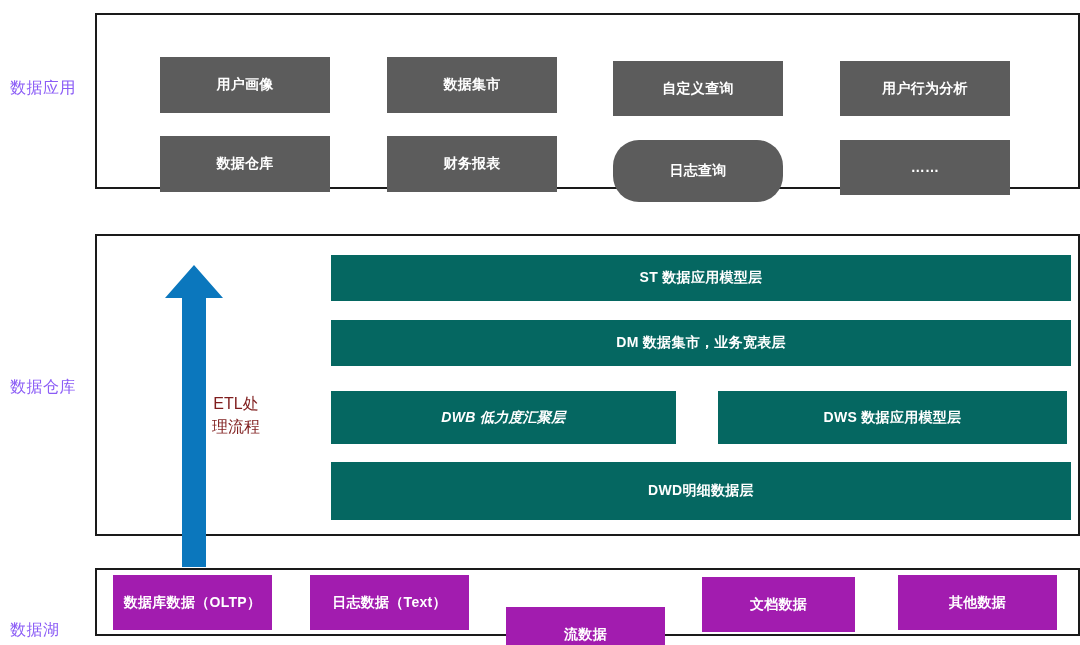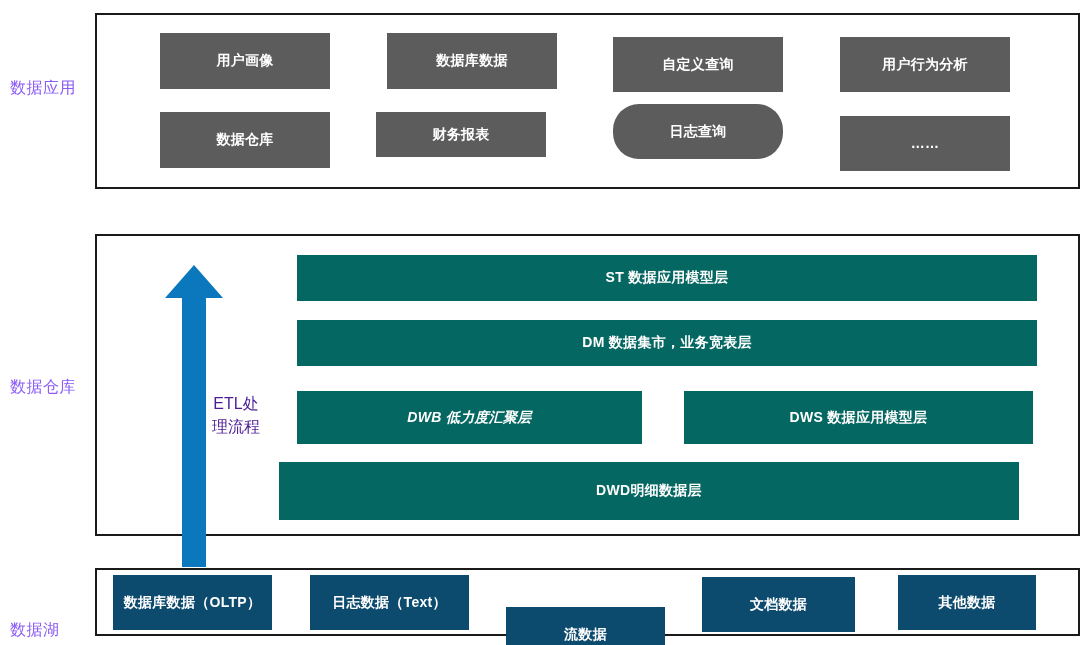--- a/index.html
+++ b/index.html
@@ -37,23 +37,23 @@
     align-items: center;
     justify-content: center;
     color: #ffffff;
     font-weight: bold;
     font-size: 14px;
     letter-spacing: 0.3px;
     text-align: center;
     line-height: 1.25;
   }
 
-  .cell-app   { background: #5c5c5c; }
-  .cell-wh    { background: #056761; }
-  .cell-lake  { background: #0c4a6e; }
+  .cell-app   { background: #5c5c5c; margin-top: 24px; }
+  .cell-wh    { background: #056761; margin-left: 34px; }
+  .cell-lake  { background: #a21caf; }
 
   
   #panel-app { left: 95px; top: 13px; width: 985px; height: 176px; }
 
   
   #panel-wh  { left: 95px; top: 234px; width: 985px; height: 302px; }
 
   
   #panel-lake{ left: 95px; top: 568px; width: 985px; height: 68px; }
 
@@ -67,41 +67,41 @@
     overflow: visible;
   }
   #etl-arrow svg { display: block; }
 
   #etl-text {
     position: absolute;
     left: 203px;
     top: 392px;
     width: 66px;
     font-size: 16px;
-    color: #4c1d95;
+    color: #7f1d1d;
     line-height: 1.45;
     text-align: center;
     white-space: pre-line;
   }
 </style>
 </head>
 <body>
 
 <div class="tier-label" id="label-app" style="left:10px; top:78px;">数据应用</div>
 
 <div class="panel" id="panel-app"></div>
 
 <div class="cell cell-app" style="left:160px; top:33px; width:170px; height:56px;">用户画像</div>
-<div class="cell cell-app" style="left:387px; top:33px; width:170px; height:56px;">数据库数据</div>
+<div class="cell cell-app" style="left:387px; top:33px; width:170px; height:56px;">数据集市</div>
 <div class="cell cell-app" style="left:613px; top:37px; width:170px; height:55px;">自定义查询</div>
 <div class="cell cell-app" style="left:840px; top:37px; width:170px; height:55px;">用户行为分析</div>
 
 <div class="cell cell-app" style="left:160px; top:112px; width:170px; height:56px;">数据仓库</div>
-<div class="cell cell-app" style="left:376px; top:112px; width:170px; height:45px;">财务报表</div>
-<div class="cell cell-app" style="left:613px; top:104px; width:170px; height:55px;border-radius:26px;">日志查询</div>
+<div class="cell cell-app" style="left:387px; top:112px; width:170px; height:56px;">财务报表</div>
+<div class="cell cell-app" style="left:613px; top:116px; width:170px; height:62px;border-radius:26px;">日志查询</div>
 <div class="cell cell-app" style="left:840px; top:116px; width:170px; height:55px;">……</div>
 
 <div class="tier-label" id="label-wh" style="left:10px; top:377px;">数据仓库</div>
 
 <div class="panel" id="panel-wh"></div>
 
 <div id="etl-arrow">
   <svg width="62" height="302" viewBox="0 0 62 302" xmlns="http://www.w3.org/2000/svg">
     <polygon points="31,0 60,33 43,33 43,302 19,302 19,33 2,33" fill="#0b77bd"></polygon>
   </svg>
@@ -111,23 +111,23 @@
 理流程</div>
 
 <div class="cell cell-wh" style="left:297px; top:255px; width:740px; height:46px;">ST 数据应用模型层</div>
 
 <div class="cell cell-wh" style="left:297px; top:320px; width:740px; height:46px;">DM 数据集市，业务宽表层</div>
 
 <div class="cell cell-wh" style="left:297px; top:391px; width:345px; height:53px;font-style:italic;">DWB 低力度汇聚层</div>
 
 <div class="cell cell-wh" style="left:684px; top:391px; width:349px; height:53px;">DWS 数据应用模型层</div>
 
-<div class="cell cell-wh" style="left:279px; top:462px; width:740px; height:58px;">DWD明细数据层</div>
+<div class="cell cell-wh" style="left:297px; top:462px; width:740px; height:58px;">DWD明细数据层</div>
 
 <div class="tier-label" id="label-lake" style="left:10px; top:592px;margin-top:28px;">数据湖</div>
 
 <div class="panel" id="panel-lake"></div>
 
 <div class="cell cell-lake" style="left:113px; top:575px; width:159px; height:55px;">数据库数据（OLTP）</div>
 <div class="cell cell-lake" style="left:310px; top:575px; width:159px; height:55px;">日志数据（Text）</div>
 <div class="cell cell-lake" style="left:506px; top:575px; width:159px; height:55px;margin-top:32px;">流数据</div>
 <div class="cell cell-lake" style="left:702px; top:577px; width:153px; height:55px;">文档数据</div>
-<div class="cell cell-lake" style="left:898px; top:575px; width:138px; height:55px;">其他数据</div>
+<div class="cell cell-lake" style="left:898px; top:575px; width:159px; height:55px;">其他数据</div>
 
 </body></html>

